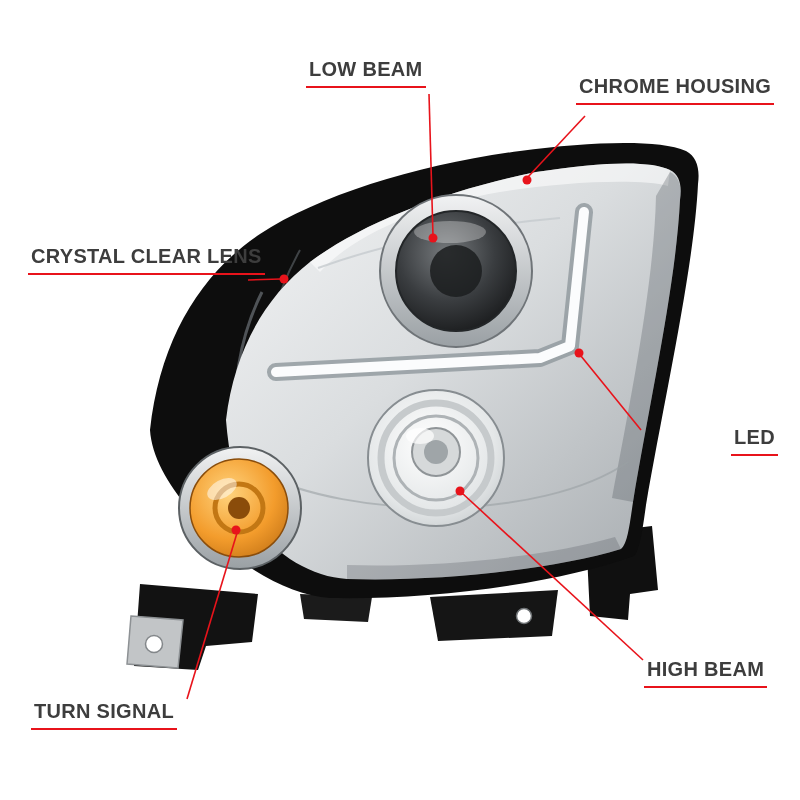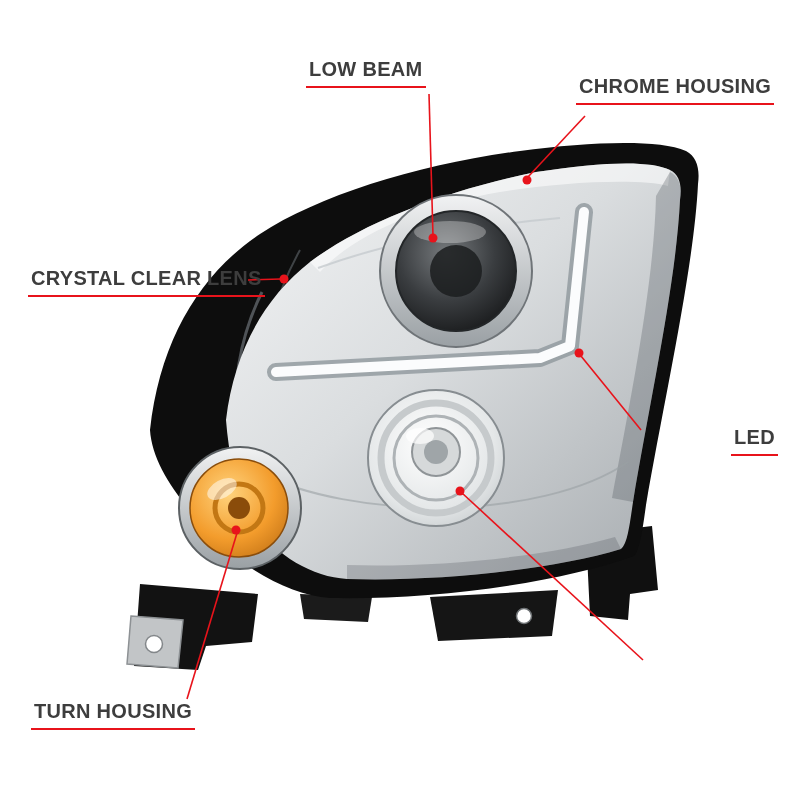--- a/index.html
+++ b/index.html
@@ -29,21 +29,21 @@
     line-height: 1.1;
     letter-spacing: 0.3px;
     color: var(--label-color);
     white-space: nowrap;
     padding: 0 3px 6px 3px;
     border-bottom: 2px solid var(--accent);
   }
   .callout-label .line { display: block; }
   #label-low-beam          { left: 306px; top: 58px; }
   #label-chrome-housing    { left: 576px; top: 75px; }
-  #label-crystal-clear-lens{ left: 28px;  top: 267px; }
+  #label-crystal-clear-lens{ left: 28px;  top: 245px; }
   #label-led-running-light { right: 22px; top: 426px; }
   #label-high-beam         { left: 644px; top: 658px; }
   #label-turn-signal       { left: 31px;  top: 700px; }
   .pointer-line { stroke: var(--accent); stroke-width: 1.6; }
   .pointer-dot  { fill: var(--accent); }
 </style>
 </head>
 <body>
 
 <div class="stage">
@@ -164,16 +164,17 @@
   <div class="callout-label" id="label-low-beam">LOW BEAM</div>
 
   <div class="callout-label" id="label-chrome-housing">CHROME HOUSING</div>
 
   <div class="callout-label" id="label-crystal-clear-lens">CRYSTAL CLEAR LENS</div>
 
   <div class="callout-label" id="label-led-running-light">
     <span class="line">LED</span>
   </div>
 
+  <div class="callout-label" id="label-high-beam">HIGH BEAM</div>
 
-  <div class="callout-label" id="label-turn-signal">TURN HOUSING</div>
+  <div class="callout-label" id="label-turn-signal">TURN SIGNAL</div>
 
 </div>
 
 </body></html>

